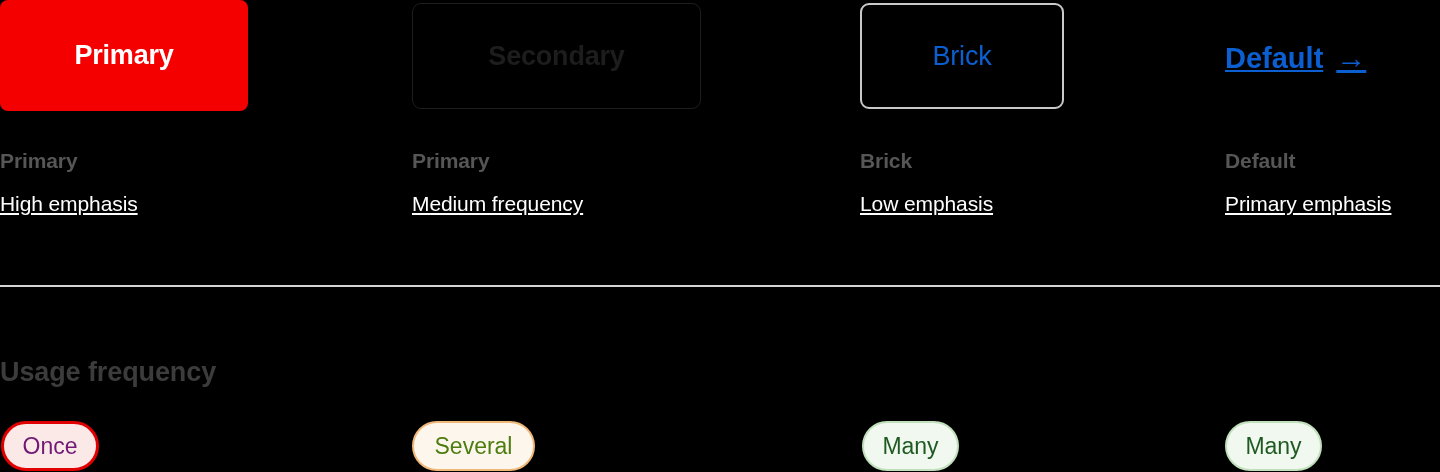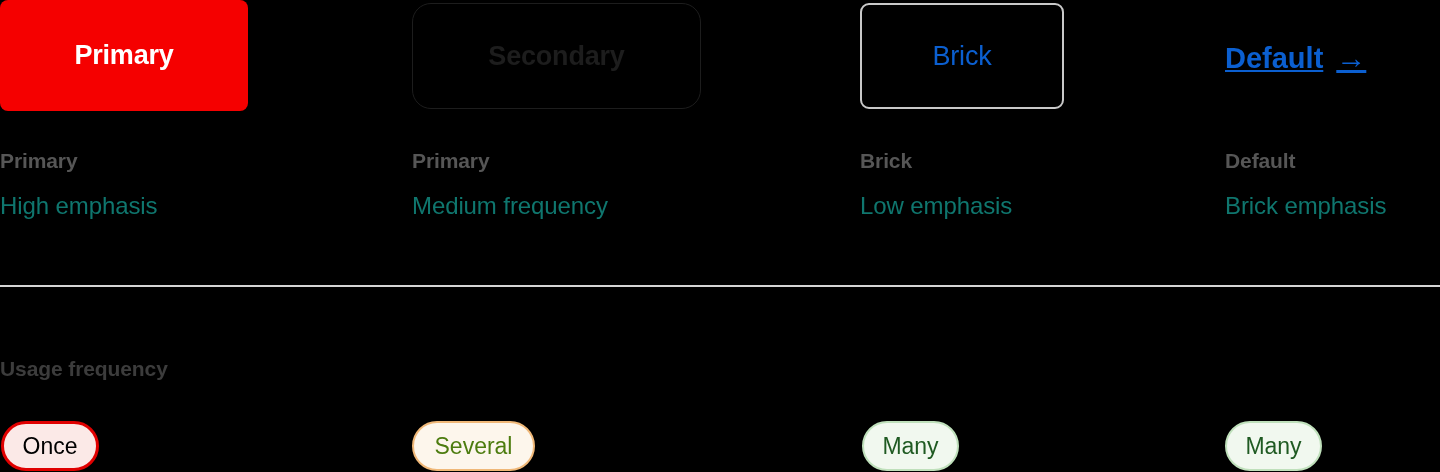--- a/index.html
+++ b/index.html
@@ -54,21 +54,21 @@
     background: #f50000;
     color: #ffffff;
   }
 
   .btn-secondary {
     position: absolute;
     left: 412px;
     top: 3px;
     width: 289px;
     height: 106px;
-    border-radius: 19px;
+    border-radius: 9px;
     background: #000000;
     border: 1.6px solid #1d1d1d;
     color: #1d1d1d;
   }
 
   .btn-brick {
     position: absolute;
     left: 860px;
     top: 3px;
     width: 204px;
@@ -104,43 +104,44 @@
     top: 149px;
     font-size: 21px;
     font-weight: bold;
     color: #565656;
     letter-spacing: -0.1px;
     white-space: nowrap;
   }
   .desc-sub {
     position: absolute;
     top: 192px;
-    font-size: 24px;
+    font-size: 21px;
     font-weight: normal;
-    color: #0f766e;
+    color: #ffffff;
     letter-spacing: -0.1px;
     white-space: nowrap;
+    text-decoration: underline;
   }
 
   
   .divider {
     position: absolute;
     left: 0;
     top: 285px;
     width: 1440px;
     height: 2px;
     background: #d5d5d5;
   }
 
   
   .section-label {
     position: absolute;
     left: 0;
     top: 357px;
-    font-size: 21px;
+    font-size: 27px;
     font-weight: bold;
     color: #3c3c3c;
     letter-spacing: -0.1px;
     white-space: nowrap;
   }
 
   .pill {
     position: absolute;
     top: 421px;
     height: 50px;
@@ -152,21 +153,21 @@
     line-height: 1;
     font-family: "Liberation Sans", sans-serif;
     padding: 0 17px;
     white-space: nowrap;
   }
   .pill-once {
     left: 1px;
     width: 98px;
     background: #fbe9e7;
     border: 3px solid #e00000;
-    color: #000000;
+    color: #701a75;
   }
   .pill-several {
     left: 412px;
     width: 123px;
     background: #fdf6ec;
     border: 2.5px solid #f0b878;
     color: #4d7c0f;
   }
   .pill-many-1 {
     left: 862px;
@@ -209,21 +210,21 @@
     <div class="desc-sub">Medium frequency</div>
   </div>
 
   <div class="col col-2">
     <div class="desc-title">Brick</div>
     <div class="desc-sub">Low emphasis</div>
   </div>
 
   <div class="col col-3">
     <div class="desc-title">Default</div>
-    <div class="desc-sub">Brick emphasis</div>
+    <div class="desc-sub">Primary emphasis</div>
   </div>
 
   <div class="divider"></div>
 
   <div class="section-label">Usage frequency</div>
 
   <span class="pill pill-once">Once</span>
 
   <span class="pill pill-several">Several</span>
 

